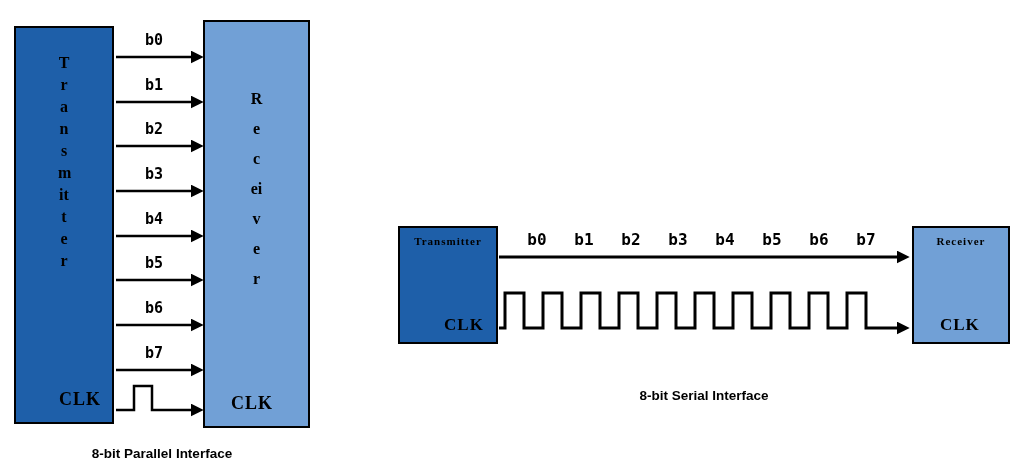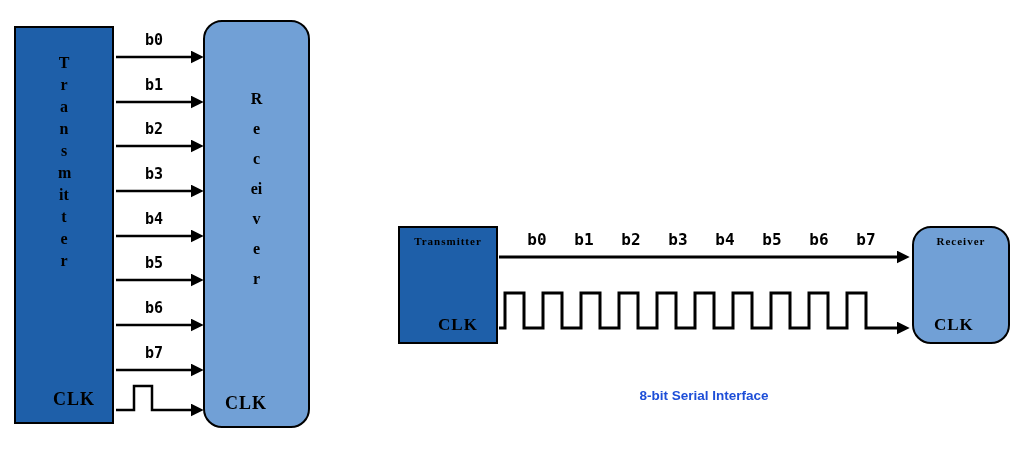--- a/index.html
+++ b/index.html
@@ -7,46 +7,46 @@
     --receiver_fill:#71a0d6;
     --stroke:#000000;
   }
   html,body{margin:0;padding:0;background:#ffffff;}
   .canvas{
     position:relative;width:1024px;height:464px;background:#ffffff;overflow:hidden;
     font-family:"DejaVu Sans Mono",monospace;
   }
   .box{position:absolute;border:2px solid var(--stroke);box-sizing:border-box;font-family:Liberation Serif, serif;}
   .box.tx{background:var(--transmitter_fill);}
-  .box.rx{background:var(--receiver_fill);border-radius:19px;}
+  .box.rx{background:var(--receiver_fill);}
   .vtext{
     position:absolute;left:50%;transform:translateX(-50%);
     width:12px;word-break:break-all;text-align:center;
     font-weight:bold;font-size:16px;color:#000;
   }
   .clk{
-    position:absolute;bottom:12px;left:10px;width:100%;text-align:center;
+    position:absolute;bottom:12px;left:16px;width:100%;text-align:center;
     font-weight:bold;font-size:18px;color:#000;letter-spacing:1px;
   }
   .clk.left{text-align:left;padding-left:10px;box-sizing:border-box;}
   .clk.small{font-size:17px;bottom:7px;}
   .toplabel{
     position:absolute;top:7px;left:0;width:100%;text-align:center;
     font-weight:bold;font-size:11px;color:#000;letter-spacing:1px;
   }
   .wires{position:absolute;left:0;top:0;}
   .wire{stroke:var(--stroke);fill:none;}
   .w25{stroke-width:2.5px;}
   .w3{stroke-width:3px;}
   .bitlabel{
     font-family:"DejaVu Sans Mono",monospace;font-weight:bold;font-size:15px;fill:#000;
   }
   .bitlabel.big{font-size:16px;}
   .caption{
-    position:absolute;text-align:center;color:#1d4ed8;
+    position:absolute;text-align:center;color:#000000;
     font-family:"Liberation Sans",sans-serif;font-weight:bold;font-size:13.5px;
   }
   .arrowhead{fill:var(--stroke);}
 </style>
 </head>
 <body>
 
 <div class="canvas">
 
   <div class="box tx" style="left:14px;top:26px;width:100px;height:398px;">
@@ -109,16 +109,17 @@
     <text class="bitlabel big" x="631" y="245" text-anchor="middle">b2</text>
     <text class="bitlabel big" x="678" y="245" text-anchor="middle">b3</text>
     <text class="bitlabel big" x="725" y="245" text-anchor="middle">b4</text>
     <text class="bitlabel big" x="772" y="245" text-anchor="middle">b5</text>
     <text class="bitlabel big" x="819" y="245" text-anchor="middle">b6</text>
     <text class="bitlabel big" x="866" y="245" text-anchor="middle">b7</text>
 
     <path class="wire w3" d="M499 328 H505 V293 H524 V328 H543 V293 H562 V328 H581 V293 H600 V328 H619 V293 H638 V328 H657 V293 H676 V328 H695 V293 H714 V328 H733 V293 H752 V328 H771 V293 H790 V328 H809 V293 H828 V328 H847 V293 H866 V328 H898" marker-end="url(#arrow)"></path>
   </svg>
 
+  <div class="caption" style="left:14px;top:446px;width:296px;">8-bit Parallel Interface</div>
 
   <div class="caption" style="left:398px;top:388px;width:612px;">8-bit Serial Interface</div>
 
 </div>
 
 </body></html>

